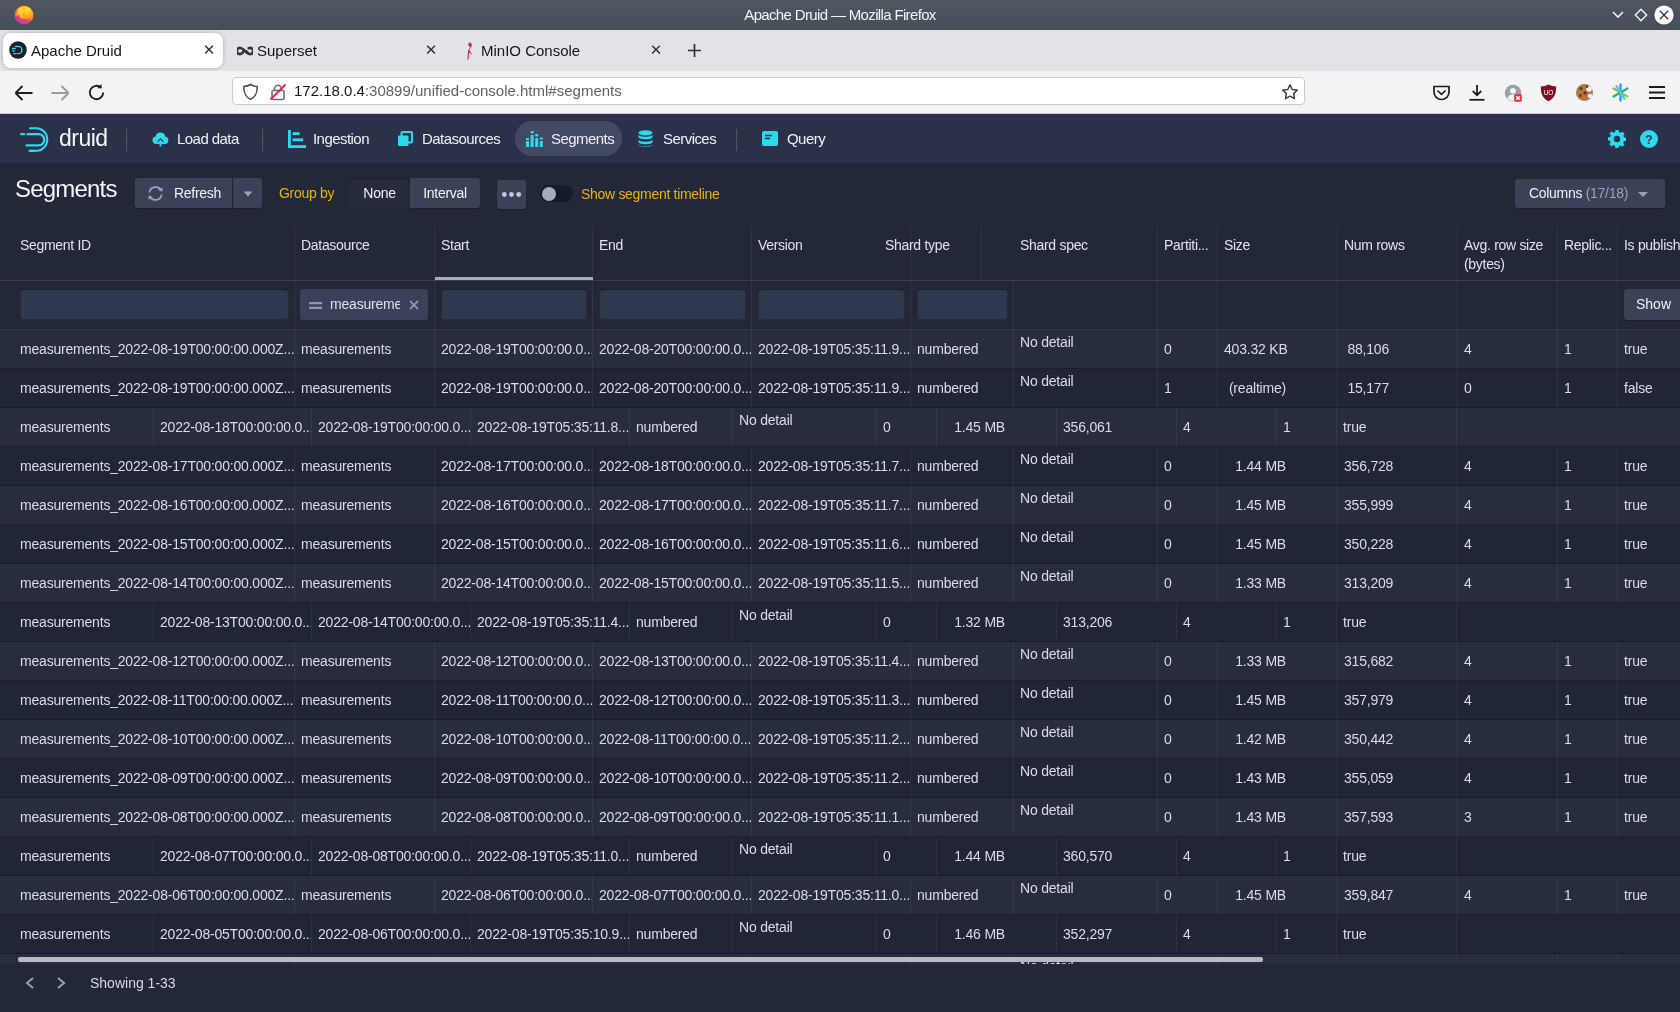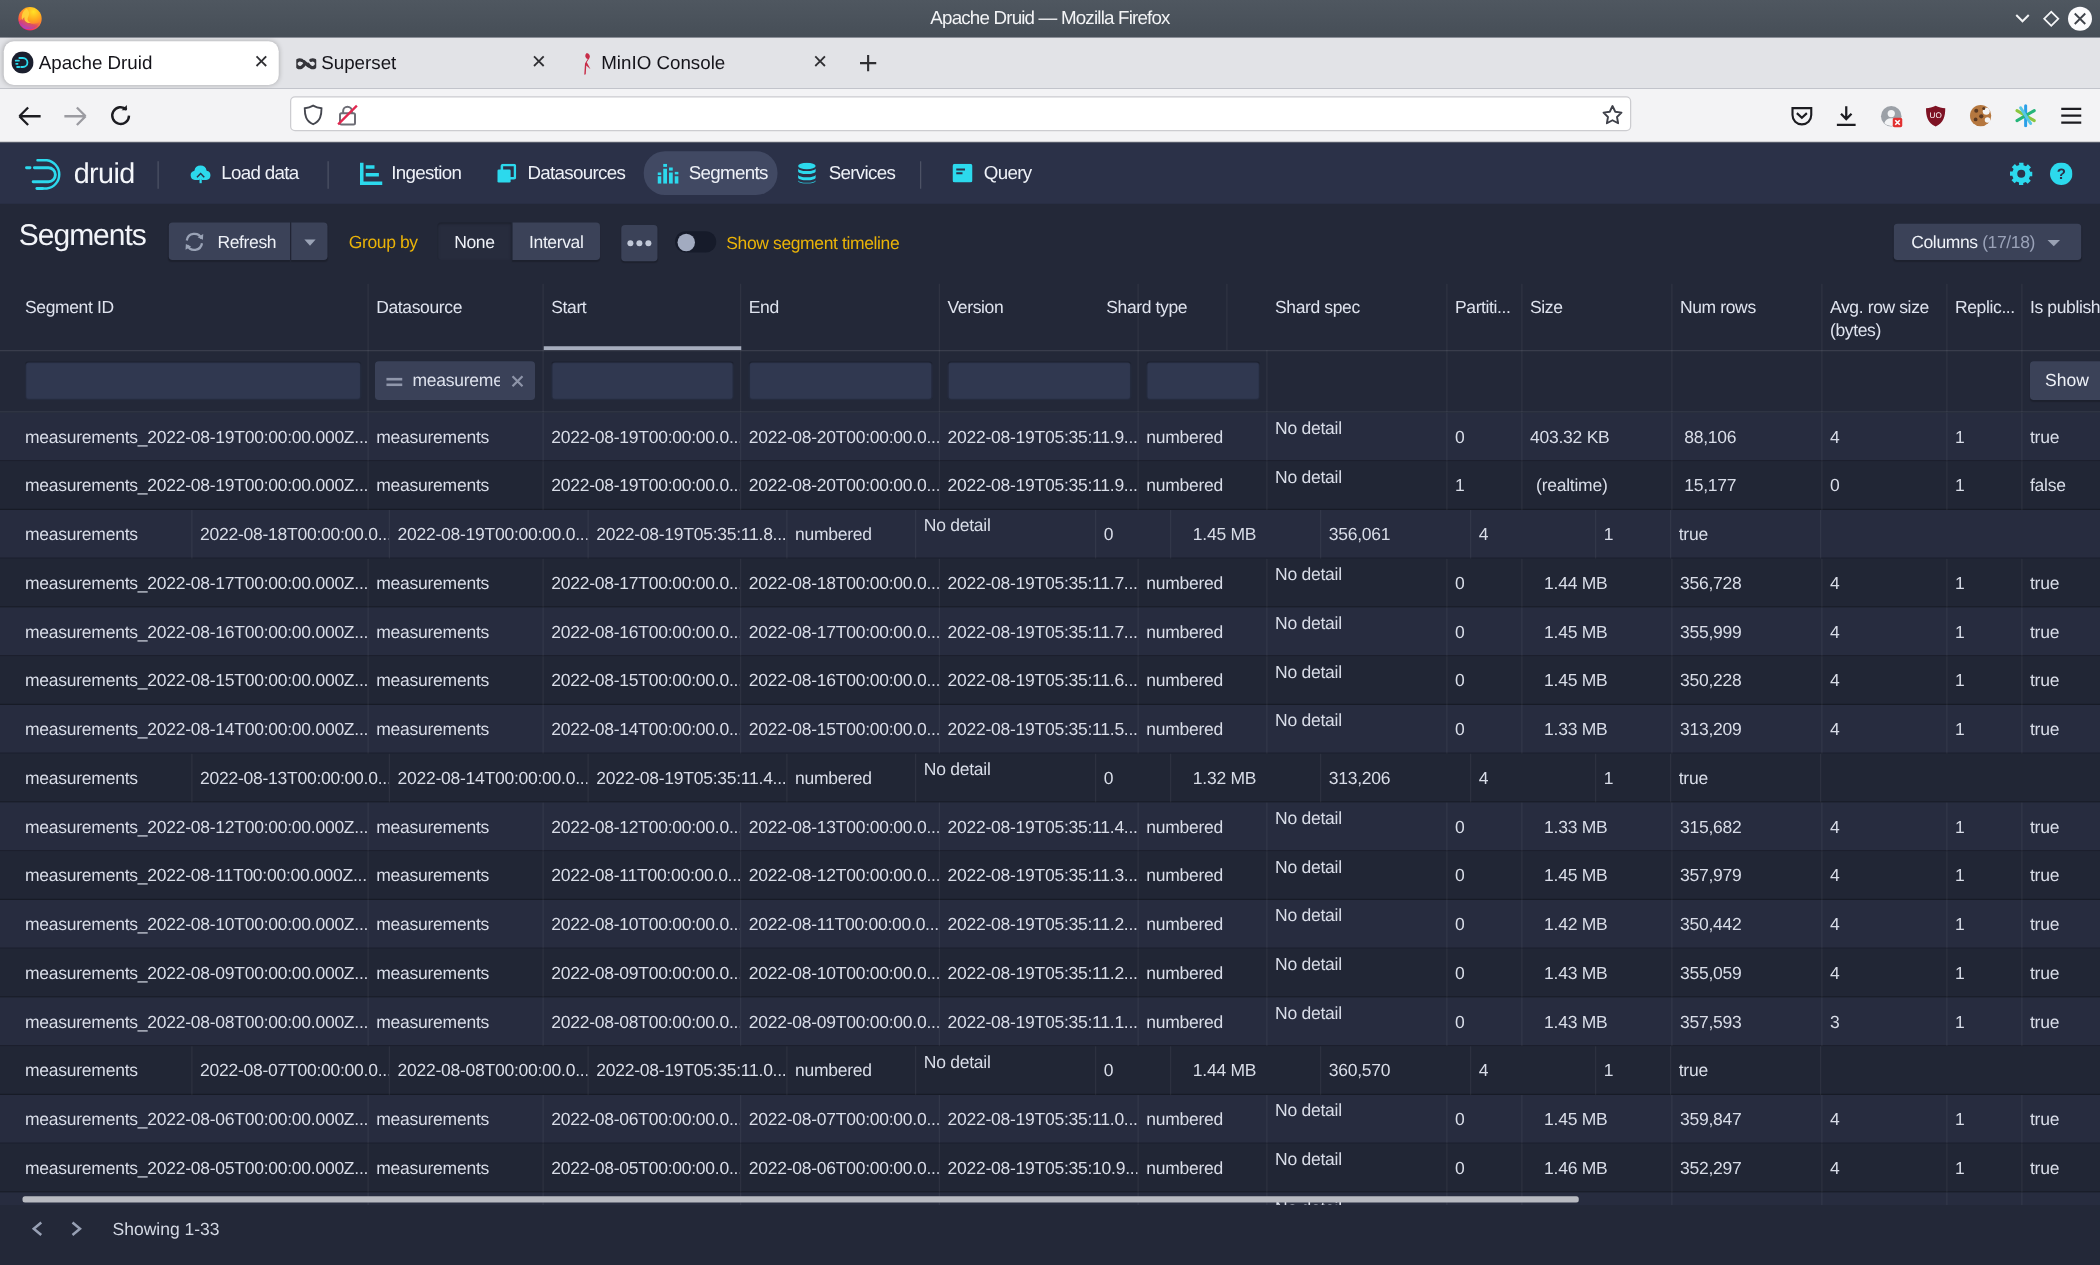--- a/index.html
+++ b/index.html
@@ -126,20 +126,21 @@
   </svg>
 <div id="urlbar">
 <svg class="abs" style="left:9px;top:5px" width="17" height="18" viewBox="0 0 17 18">
 <path d="M8.5 1.5 C6 3 4 3.4 1.8 3.6 c0 5.5 .8 10 6.7 12.8 5.9-2.8 6.7-7.3 6.7-12.8 C13 3.4 11 3 8.5 1.5z" stroke="#45474f" stroke-width="1.5" fill="none"></path>
     </svg>
 <svg class="abs" style="left:36px;top:5px" width="18" height="18" viewBox="0 0 18 18">
 <rect x="3" y="7.5" width="12" height="9" rx="1.2" stroke="#6e6e76" stroke-width="1.6" fill="none"></rect>
 <path d="M5.5 7.5 V5.8 a3.5 3.5 0 0 1 7 0 V7.5" stroke="#6e6e76" stroke-width="1.6" fill="none"></path>
 <path d="M1.5 16.5 L16.5 1.5" stroke="#e22850" stroke-width="1.9"></path>
     </svg>
+<div class="u"><b style="font-weight:400;color:#17171b">172.18.0.4</b><span>:30899/unified-console.html#segments</span></div>
 <svg class="abs" style="left:1048px;top:5px" width="18" height="18" viewBox="0 0 18 18">
 <path d="M9 1.8 l2.2 4.6 5 .7 -3.6 3.5 .9 5 -4.5-2.4 -4.5 2.4 .9-5 -3.6-3.5 5-.7z" stroke="#3e4049" stroke-width="1.5" fill="none" stroke-linejoin="round"></path>
     </svg>
 </div>
 <svg class="ticon" style="left:1432px;top:84px" width="19" height="18" viewBox="0 0 19 18">
 <path d="M2 2.5 h15 v5.5 a7.5 7.5 0 0 1 -15 0z" stroke="#1c1c21" stroke-width="1.7" fill="none"></path>
 <path d="M5.5 6.5 l4 3.8 4-3.8" stroke="#1c1c21" stroke-width="1.7" fill="none"></path>
   </svg>
 <svg class="ticon" style="left:1468px;top:84px" width="18" height="18" viewBox="0 0 18 18">
 <path d="M9 1 v10 M4.8 7 l4.2 4.3 L13.2 7" stroke="#1c1c21" stroke-width="1.8" fill="none"></path>
@@ -562,21 +563,20 @@
 <div class="c top" style="width:144px;flex:none">No detail</div>
 <div class="c" style="width:60px;flex:none">0</div>
 <div class="c r9" style="width:120px;flex:none">1.45 MB</div>
 <div class="c r10" style="width:120px;flex:none">359,847</div>
 <div class="c" style="width:100px;flex:none">4</div>
 <div class="c" style="width:60px;flex:none">1</div>
 <div class="c" style="width:120px;flex:none">true</div>
 </div>
 <div class="row even" style="top:585px">
 <div style="width:14px;flex:none"></div>
-<div class="c" style="width:281px;flex:none">measurements_2022-08-05T00:00:00.000Z...</div>
 <div class="c" style="width:140px;flex:none">measurements</div>
 <div class="c" style="width:158px;flex:none">2022-08-05T00:00:00.0...</div>
 <div class="c" style="width:159px;flex:none">2022-08-06T00:00:00.0...</div>
 <div class="c" style="width:159px;flex:none">2022-08-19T05:35:10.9...</div>
 <div class="c" style="width:103px;flex:none">numbered</div>
 <div class="c top" style="width:144px;flex:none">No detail</div>
 <div class="c" style="width:60px;flex:none">0</div>
 <div class="c r9" style="width:120px;flex:none">1.46 MB</div>
 <div class="c r10" style="width:120px;flex:none">352,297</div>
 <div class="c" style="width:100px;flex:none">4</div>

